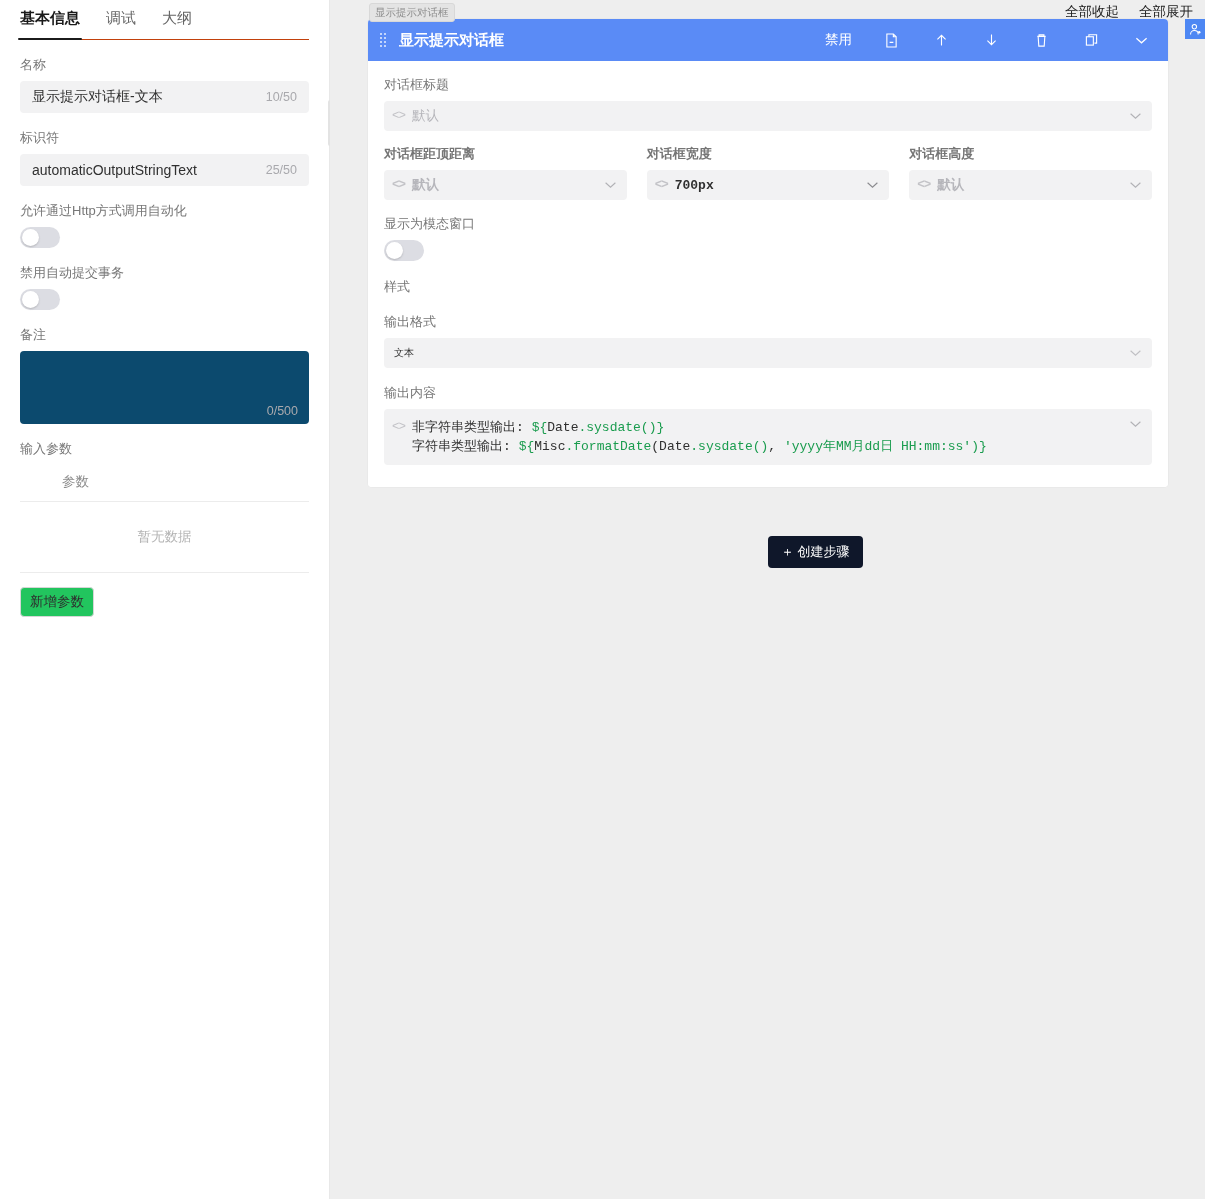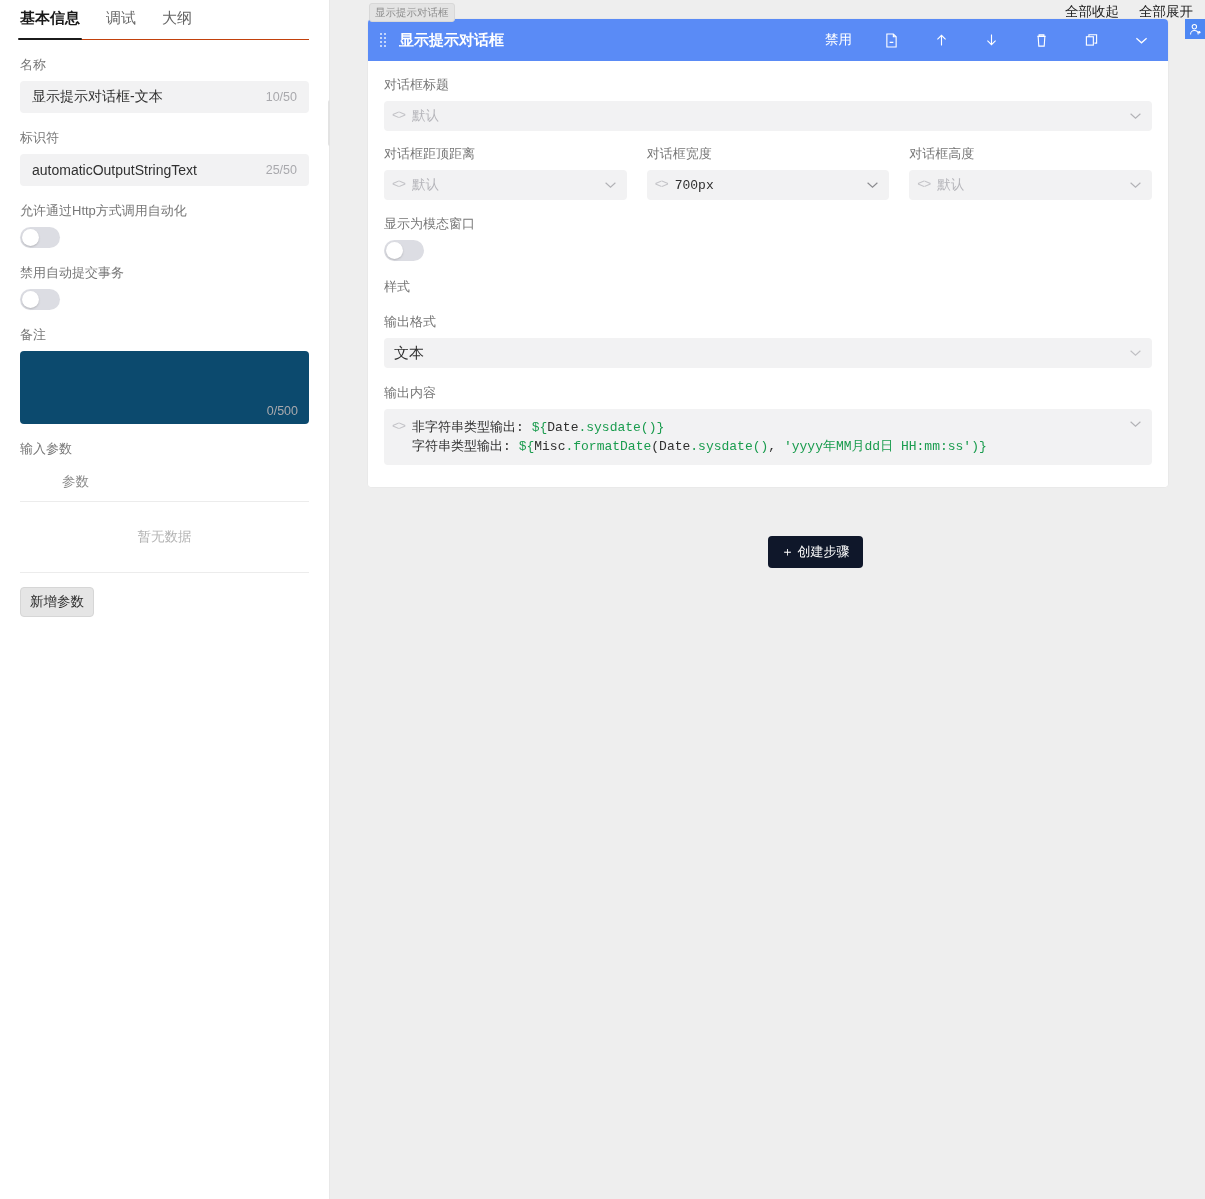--- a/index.html
+++ b/index.html
@@ -52,21 +52,21 @@
     position: relative; padding: 8px 11px;
   }
   .textarea .counter { position: absolute; right: 11px; bottom: 6px; }
 
   .param-table { margin-top: 4px; }
   .param-head { font-size: 13.5px; color: #8b8b8b; padding: 8px 0 10px 42px; border-bottom: 1px solid #ececec; }
   .param-empty { text-align: center; font-size: 13.5px; color: #b4b4b4; padding: 26px 0 26px 0; border-bottom: 1px solid #ececec; }
   .btn-outline {
     margin-top: 14px; display: inline-block;
     border: 1px solid #d6d6d6; border-radius: 4px;
-    font-size: 13.5px; color: #2e2e2e; padding: 5px 9px; background: #e5e5e5; cursor: pointer;
+    font-size: 13.5px; color: #2e2e2e; padding: 5px 9px; background: #22c55e; cursor: pointer;
   }
 
   
   .collapse-handle {
     position: absolute; right: -8px; top: 100px;
     width: 9px; height: 46px; background: #e3e3e3; border-radius: 2px;
     display: flex; align-items: center; justify-content: center; cursor: pointer;
   }
   .collapse-handle .tri {
     width: 0; height: 0; border-top: 4px solid transparent;
@@ -118,25 +118,25 @@
 
   .lbl { font-size: 13px; color: #767676; margin-bottom: 7px; }
   .sel {
     height: 30px; background: #f2f2f3; border-radius: 4px;
     display: flex; align-items: center; padding: 0 10px 0 8px;
     font-size: 13.5px; position: relative;
   }
   .code-icon { color: #c3c3c7; font-size: 12.5px; margin-right: 7px; font-family: "Liberation Mono", monospace; letter-spacing: -1px; }
   .ph { color: #b6b6bb; }
   .sel .value { color: #303030; font-family: "Liberation Mono", "DejaVu Sans Mono", monospace; font-size: 13px; }
-  .sel .value.plain { font-family: "Liberation Sans", sans-serif; font-size: 15px; }
+  .sel .value.plain { font-family: "Liberation Sans", sans-serif; font-size: 10px; }
   .chev { margin-left: auto; color: #b2b2b6; display: flex; align-items: center; }
 
   .row3 { display: flex; gap: 20px; margin-top: 14px; }
-  .row3 > div { flex: 1; }
+  .row3 > div { flex: 1; font-weight: bold; }
 
   .chk-row { display: flex; align-items: center; gap: 8px; margin-top: 9px; }
   .chk { width: 13px; height: 13px; border: 1px solid #cfcfd4; border-radius: 2px; background: #fff; cursor: pointer; }
   .chk-label { font-size: 13.5px; color: #3b3b3b; }
 
   .code-box {
     background: #f2f2f3; border-radius: 4px; padding: 9px 10px 9px 8px;
     display: flex; align-items: flex-start; min-height: 52px;
   }
   .code-box .code-icon { margin-top: 2px; }

